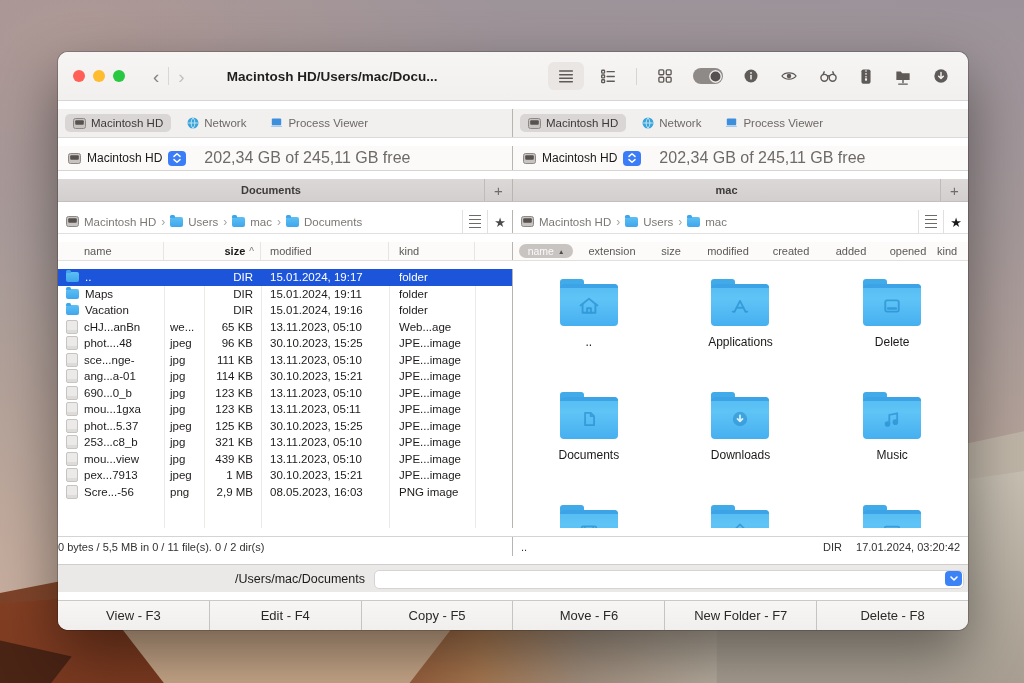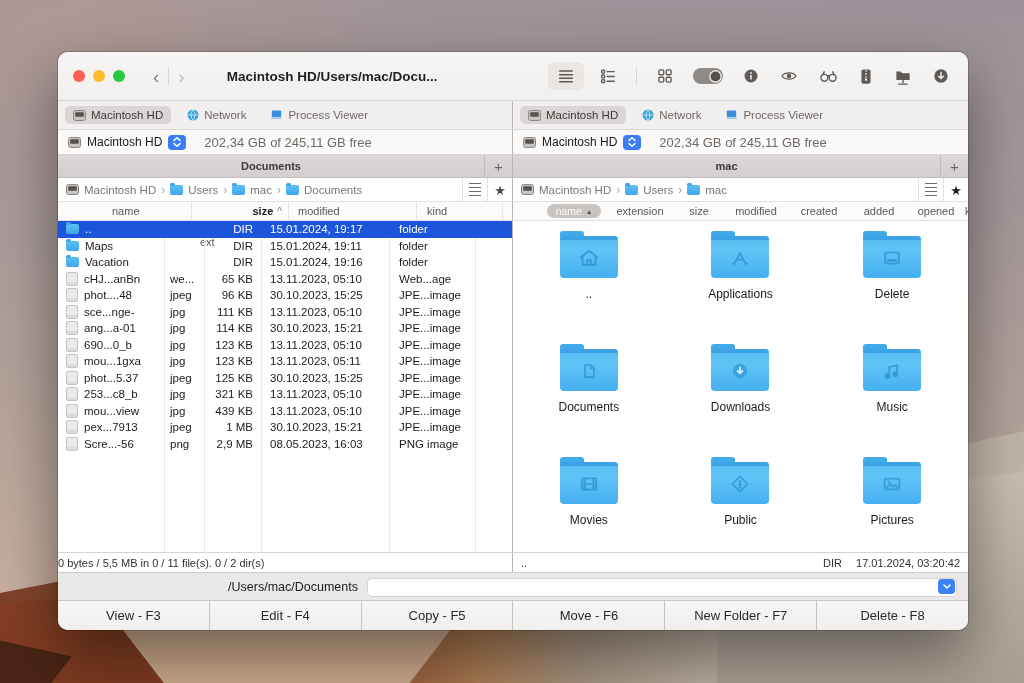--- a/index.html
+++ b/index.html
@@ -19,21 +19,21 @@
       clip-path:polygon(0 70%,10% 67%,20% 76%,26% 100%,0 100%);}
   .r3{background:#c9a88a;clip-path:polygon(12% 80%,30% 74%,44% 80%,40% 100%,16% 100%);}
   .r4{background:linear-gradient(180deg,#cfc7ba,#a89f92);
       clip-path:polygon(70% 56%,78% 40%,86% 32%,93% 24%,100% 20%,100% 100%,70% 100%);}
   .r5{background:#4a2415;clip-path:polygon(0 84%,7% 90%,5% 100%,0 100%);}
 
   
   .window{position:absolute;left:58px;top:52px;width:910px;height:578px;
     background:#fff;border-radius:10px;overflow:hidden;
     box-shadow:0 0 0 1px rgba(0,0,0,.18), 0 24px 60px rgba(0,0,0,.45);
-    display:flex;flex-direction:column;}
+    display:flex;flex-direction:column;gap:8px;}
   .row{display:flex;flex:none;}
   .half{width:455px;position:relative;display:flex;align-items:center;box-sizing:border-box;}
   .half.lft{border-right:1px solid #b8b4b2;}
 
   
   .titlebar{flex:none;height:48px;display:flex;align-items:center;
     background:linear-gradient(#f7f5f4,#f2f0ef);border-bottom:1px solid #d8d5d4;}
   .lights{display:flex;gap:8px;padding-left:15px;}
   .light{width:12px;height:12px;border-radius:50%;}
   .light.red{background:#ff5f57;}.light.yellow{background:#febc2e;}.light.green{background:#28c840;}
@@ -55,21 +55,21 @@
   .tabstrip{height:28px;background:#f2f0ef;border-bottom:1px solid #dcd9d8;}
   .ptab{display:flex;align-items:center;gap:5px;font-size:11.5px;color:#6c6866;padding:3px 8px;border-radius:5px;white-space:nowrap;}
   .ptab.active{background:#dad6d5;color:#3b3937;}
   .tabstrip .half{padding-left:7px;gap:8px;}
 
   
   .drivebar{height:24px;background:#fbfaf9;border-bottom:1px solid #d7d4d3;}
   .drivebar .half{padding-left:10px;gap:6px;}
   .drivename{font-size:12px;color:#1c1a19;}
   .stepper{width:18px;height:15px;border-radius:4px;background:#3b7df7;display:flex;align-items:center;justify-content:center;}
-  .freetext{font-size:13px;color:#6e6a67;margin-left:12px;white-space:nowrap;text-align:right;}
+  .freetext{font-size:16px;color:#6e6a67;margin-left:12px;white-space:nowrap;text-align:right;}
 
   
   .foldertabs{height:22px;background:linear-gradient(#dbd8d7,#d2cfce);border-bottom:1px solid #c2bfbe;}
   .ft-label{flex:1;text-align:center;font-size:11px;font-weight:bold;color:#3d3b39;}
   .ft-add{width:27px;align-self:stretch;border-left:1px solid #bebbba;display:flex;align-items:center;justify-content:center;color:#6f6b68;font-size:15px;}
   .ft-add::after{content:"+";}
 
   
   .breadcrumbs{height:23px;background:#fff;border-bottom:1px solid #e2e0df;}
   .breadcrumbs .half{padding-left:8px;}
@@ -81,21 +81,21 @@
   .star::after{content:"\2605";font-size:13px;color:#4c4a48;line-height:1;}
   .star.filled::after{color:#1b1a19;}
 
   
   .mini-folder{width:13px;height:10px;background:linear-gradient(#5dbff3,#3fa6ec);border-radius:2px;position:relative;flex:none;display:inline-block;}
   .mini-folder::before{content:'';position:absolute;top:-2px;left:0;width:5px;height:3px;background:#3fa6ec;border-radius:1.5px 1.5px 0 0;}
   .mini-file{width:10px;height:12px;background:#eceae8;border:1px solid #c6c3c0;border-radius:2px;box-shadow:inset 0 -3px 0 #dedcda;flex:none;display:inline-block;}
 
   
   .colheads{height:18px;background:#fcfbfa;border-bottom:1px solid #e2e0df;font-size:11px;color:#5b5856;}
-  .colheads .half{align-items:stretch;padding-left:28px;}
+  .colheads .half{align-items:stretch;}
   .hcell{display:flex;align-items:center;border-right:1px solid #e7e5e4;box-sizing:border-box;}
   .c-name{width:106px;}.c-ext{width:40px;}.c-size{width:57px;}.c-mod{width:128px;}.c-kind{width:86px;}.c-fill{flex:1;}
   .hcell.c-name{padding-left:26px;}
   .hcell.c-ext{padding-left:8px;margin-top:40px;}
   .hcell.c-size{justify-content:flex-end;padding-right:6px;color:#1b1918;font-weight:bold;}
   .hcell.c-size::after{content:"^";font-weight:normal;color:#7a7775;margin-left:4px;font-size:10px;}
   .hcell.c-mod{padding-left:9px;}
   .hcell.c-kind{padding-left:10px;}
   .hcell:last-child{border-right:none;}
 
@@ -131,21 +131,21 @@
   .bf-glyph{position:absolute;left:50%;top:58%;transform:translate(-50%,-50%);width:27px;height:27px;}
 
   
   .statusbar{height:19px;background:#fff;border-top:1px solid #d6d3d2;font-size:11px;color:#333130;}
   .statusbar .half{justify-content:flex-start;}
   .statusbar .half.rgt{justify-content:flex-start;padding:0 8px;}
   .st-right{margin-left:auto;display:flex;gap:14px;}
 
   
   .commandbar{height:27px;background:#ebe9e8;border-top:1px solid #d0cdcc;display:flex;align-items:center;flex:none;}
-  .cmd-label{width:300px;text-align:right;font-size:12.5px;color:#1c1a19;white-space:nowrap;}
+  .cmd-label{width:300px;text-align:right;font-size:12.5px;color:#1c1a19;white-space:nowrap;margin-left:7px;}
   .cmd-inputwrap{position:relative;margin-left:9px;width:590px;height:19px;}
   .cmd-input{width:100%;height:100%;box-sizing:border-box;border:1px solid #d6d3d2;border-radius:5px;background:#fff;font-family:inherit;font-size:12px;padding:0 24px 0 6px;outline:none;}
   .cmd-drop{position:absolute;right:2px;top:2px;width:17px;height:15px;border-radius:4px;background:#3b82f7;display:flex;align-items:center;justify-content:center;}
 
   
   .fnbar{height:29px;background:linear-gradient(#f8f6f5,#f1efee);border-top:1px solid #cbc8c7;display:flex;flex:none;}
   .fnbtn{flex:1;display:flex;align-items:center;justify-content:center;font-size:13px;color:#2b2927;border-right:1px solid #c6c3c2;background:transparent;}
   .fnbtn:last-child{border-right:none;}
 
   svg{display:block;}

